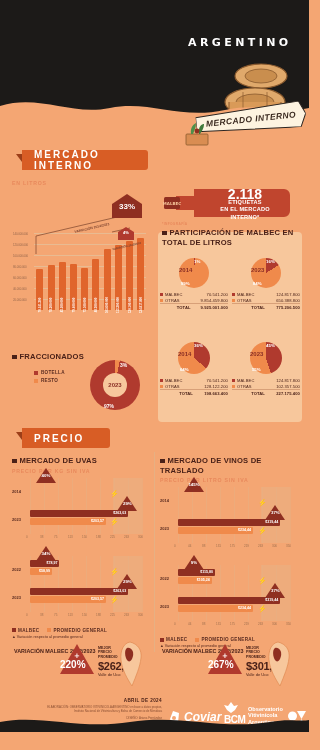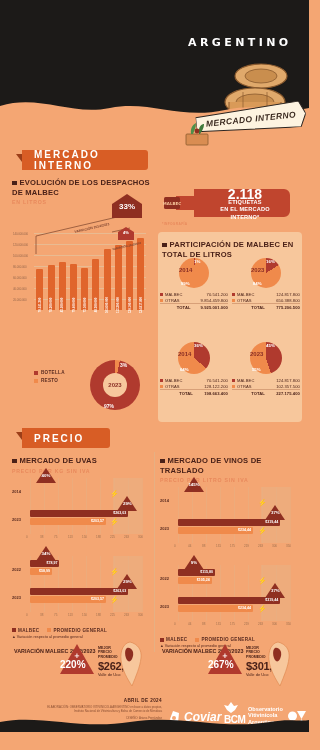--- a/index.html
+++ b/index.html
@@ -237,21 +237,20 @@
   <svg style="position:absolute;left:178px;top:122px;width:40px;height:24px" viewBox="0 0 40 24">
     <rect x="8" y="12" width="22" height="11" rx="1" fill="#d98d52" stroke="#8a5a2e" stroke-width=".8"></rect>
     <path d="M13 12 C12 5, 16 2, 18 1 C18 6, 16 9, 15 12 Z" fill="#4e8f4a"></path>
     <path d="M21 12 C20 4, 24 2, 26 2 C26 7, 23 10, 22 12 Z" fill="#3f7a3c"></path>
     <circle cx="19" cy="9" r="2.4" fill="#8f2f21"></circle>
   </svg>
 
   <div class="sect-title" style="left:22px; top:150px; width:126px;">MERCADO INTERNO</div>
 
   <div style="position:absolute;left:12px;top:178px;width:140px">
-    <div class="blk-title"><span class="sq"></span><span>EVOLUCIÓN DE LOS DESPACHOS DE MALBEC</span></div>
     <div class="sub-lbl" style="margin-top:2px">EN LITROS</div>
   </div>
 
   <div class="evo-wrap">
 
     <div class="evo-plot" id="evoPlot">
         <div class="grid-l" style="top: 11px;"></div>
         <div class="y-lbl" style="top: 9.5px;">140.000.000</div>
         <div class="grid-l" style="top: 22px;"></div>
         <div class="y-lbl" style="top: 20.5px;">120.000.000</div>
@@ -313,20 +312,21 @@
     </div>
     <div class="tag-23">
       <svg width="16" height="13" viewBox="0 0 16 13">
           <path d="M8 0 L16 5 L16 13 L0 13 L0 5 Z" fill="#b03a2e"></path>
         </svg>
       <div class="tg-t">4%</div>
     </div>
   </div>
 
   <div class="frac-wrap">
+    <div class="blk-title"><span class="sq"></span><span>FRACCIONADOS</span></div>
     <div style="position:absolute;left:22px;top:18px">
       <div class="legend-row">
           <span class="lg-sq" style="background:#b03a2e"></span>
           <span class="lg-tx">BOTELLA</span>
         </div>
       <div class="legend-row">
           <span class="lg-sq" style="background:#f08a4b"></span>
           <span class="lg-tx">RESTO</span>
         </div>
     </div>
@@ -351,21 +351,21 @@
     </svg>
     <div class="etq-txt">
       <div class="etq-num">2.118</div>
       <div class="etq-sub">ETIQUETAS</div>
       <div class="etq-sub">EN EL MERCADO</div>
       <div class="etq-sub">INTERNO*</div>
     </div>
     <div class="etq-foot">*INFOGRAFÍA</div>
   </div>
 
-  <div style="position:absolute;left:162px;top:240px;width:136px">
+  <div style="position:absolute;left:162px;top:228px;width:136px">
     <div class="blk-title"><span class="sq"></span><span>PARTICIPACIÓN DE MALBEC EN TOTAL DE LITROS</span></div>
   </div>
   <div id="partLitros" style="position:absolute;left:160px;top:258px;width:142px;height:56px">
       <div style="position: absolute; top: 0px; width: 68px; left: 0px;">
         <div style="position: relative; margin: 0px auto; width: 30px; height: 30px; border-radius: 50%; background: conic-gradient(rgb(176, 58, 46) 0deg, rgb(176, 58, 46) 3.6deg, rgb(240, 138, 75) 3.6deg, rgb(240, 138, 75) 360deg);">
           <div class="hole" style="left: 7.2px; top: 7.2px; width: 15.6px; height: 15.6px;"><span class="yr-lbl">2014</span></div>
           <div class="pct" style="left: 15px; top: 1px; font-size: 4.4px;">1%</div>
           <div class="pct" style="left: 1.8px; bottom: 2px; font-size: 4.4px;">99%</div>
         </div>
         <table class="tbl" style="margin-top: 3px;">

